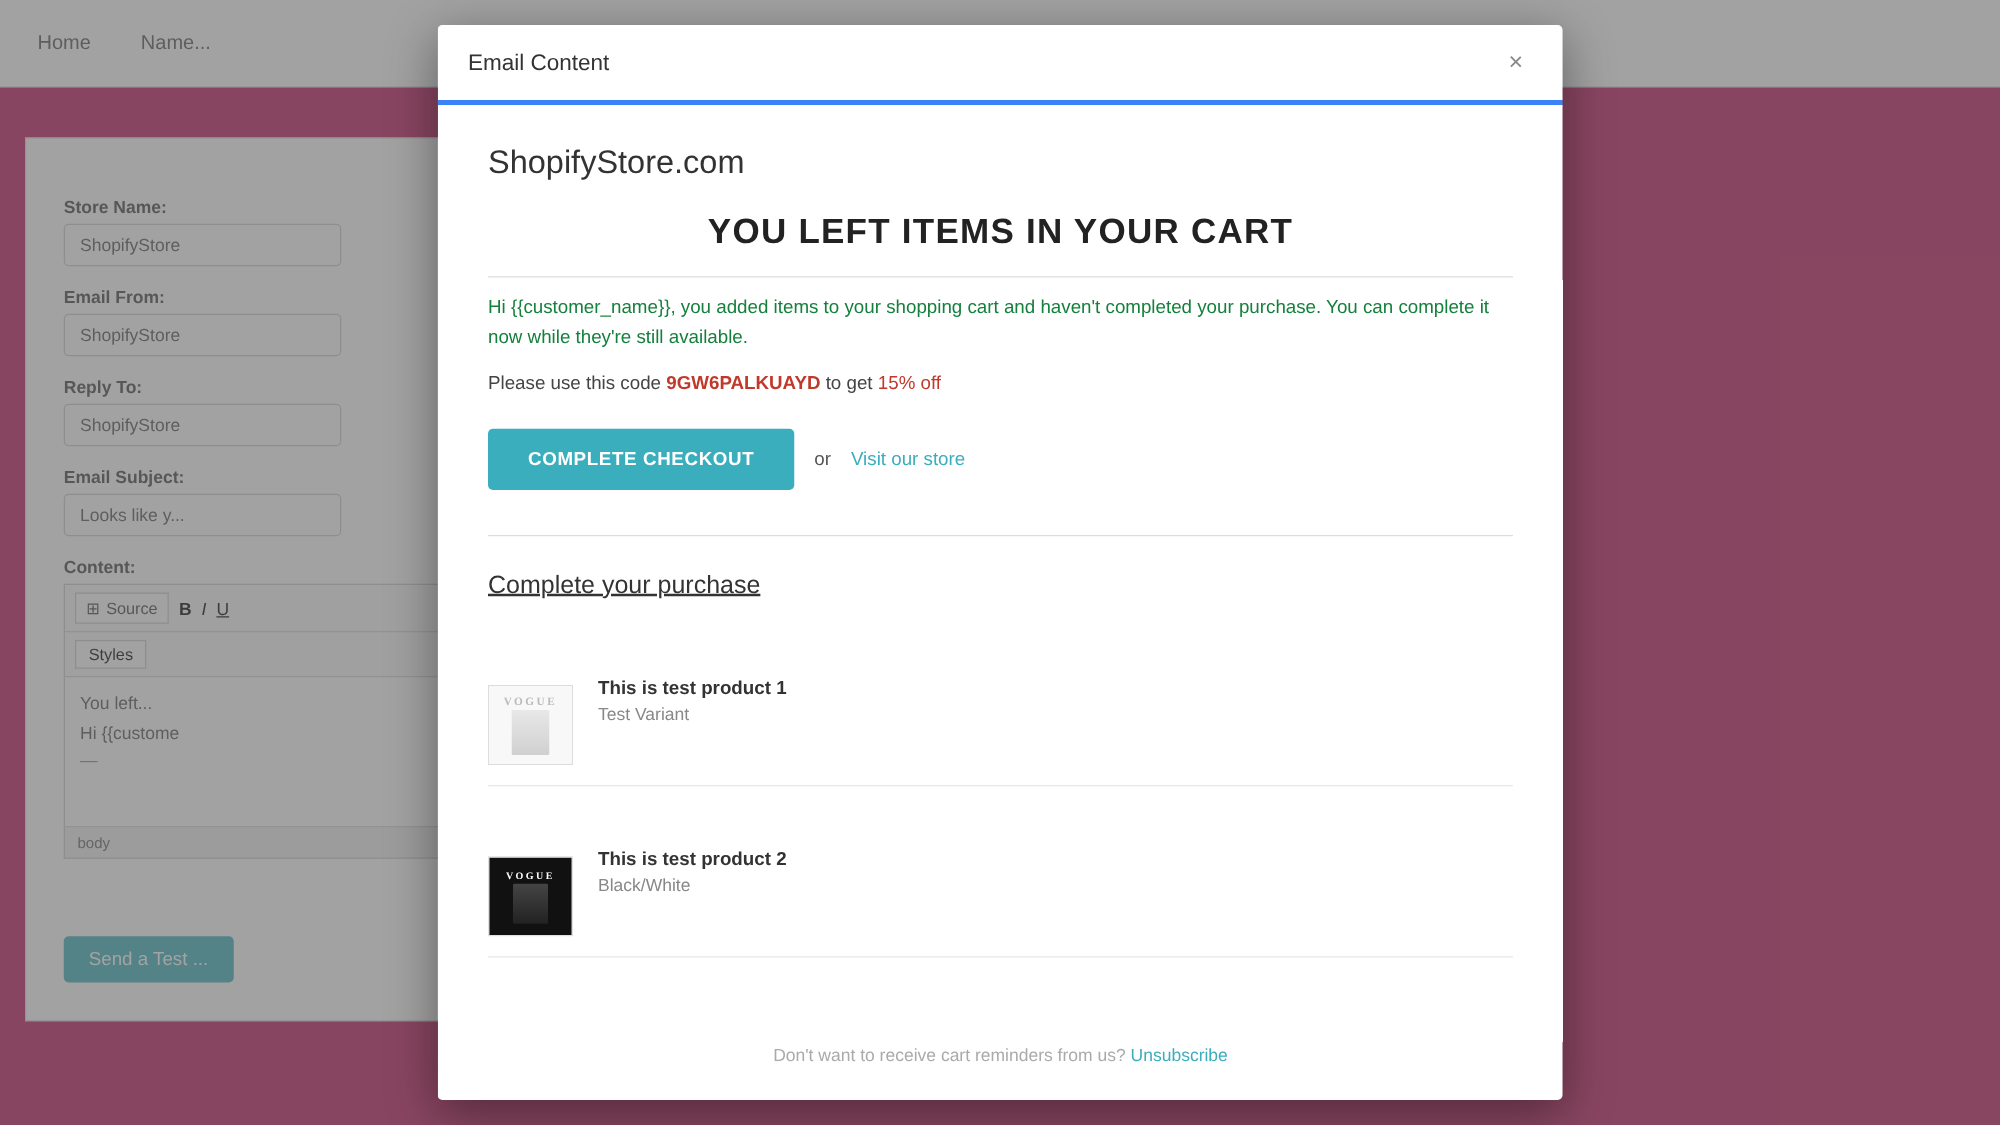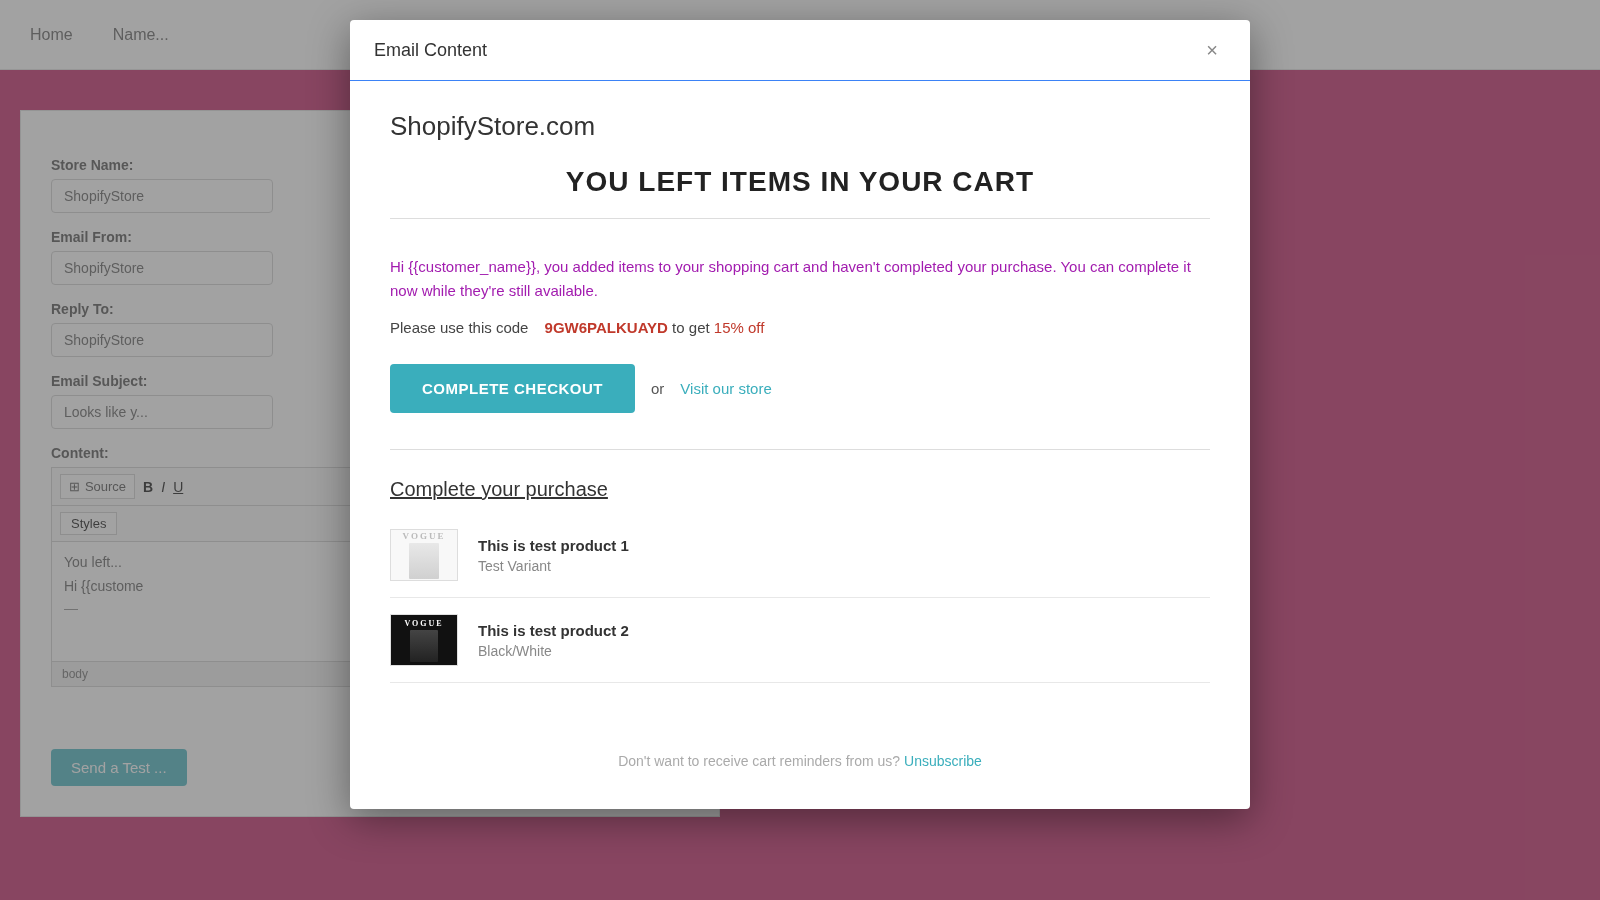--- a/index.html
+++ b/index.html
@@ -160,21 +160,21 @@
       overflow-y: auto;
       box-shadow: 0 10px 40px rgba(0,0,0,0.4);
       position: relative;
     }
 
     .modal-header {
       display: flex;
       align-items: center;
       justify-content: space-between;
       padding: 16px 24px;
-      border-bottom: 1px solid #3b82f6;
+      border-bottom: 4px solid #3b82f6;
     }
 
     .modal-title {
       font-size: 18px;
       font-weight: 500;
       color: #333;
     }
 
     .modal-close {
       background: none;
@@ -198,42 +198,41 @@
       font-weight: 400;
     }
 
     .email-headline {
       font-size: 28px;
       font-weight: 700;
       text-align: center;
       color: #222;
       text-transform: uppercase;
       letter-spacing: 1px;
-      margin-bottom: 36px;
+      margin-bottom: 12px;
       padding-bottom: 20px;
       border-bottom: 1px solid #ddd;
     }
 
     .email-intro {
       font-size: 15px;
-      color: #a21caf;
+      color: #15803d;
       line-height: 1.6;
       margin-bottom: 16px;
     }
 
     .email-coupon-line {
       font-size: 15px;
       color: #444;
       margin-bottom: 28px;
     }
 
     .coupon-code {
       color: #c0392b;
       font-weight: 700;
-      margin-left: 12px;
     }
 
     .discount-pct {
       color: #c0392b;
       font-weight: 400;
     }
 
     .email-actions {
       display: flex;
       align-items: center;
@@ -288,28 +287,29 @@
     .product-item {
       display: flex;
       align-items: center;
       gap: 20px;
       padding: 16px 0;
       border-bottom: 1px solid #e8e8e8;
     }
 
     .product-image {
       width: 68px;
-      height: 52px;
+      height: 64px;
       border: 1px solid #e0e0e0;
       background: #f5f5f5;
       display: flex;
       align-items: center;
       justify-content: center;
       flex-shrink: 0;
       overflow: hidden;
+      margin-top: 40px;
     }
 
     
     .product-img-1 {
       background: #fff;
       border: 1px solid #ddd;
     }
 
     .vogue-label {
       font-size: 9px;

